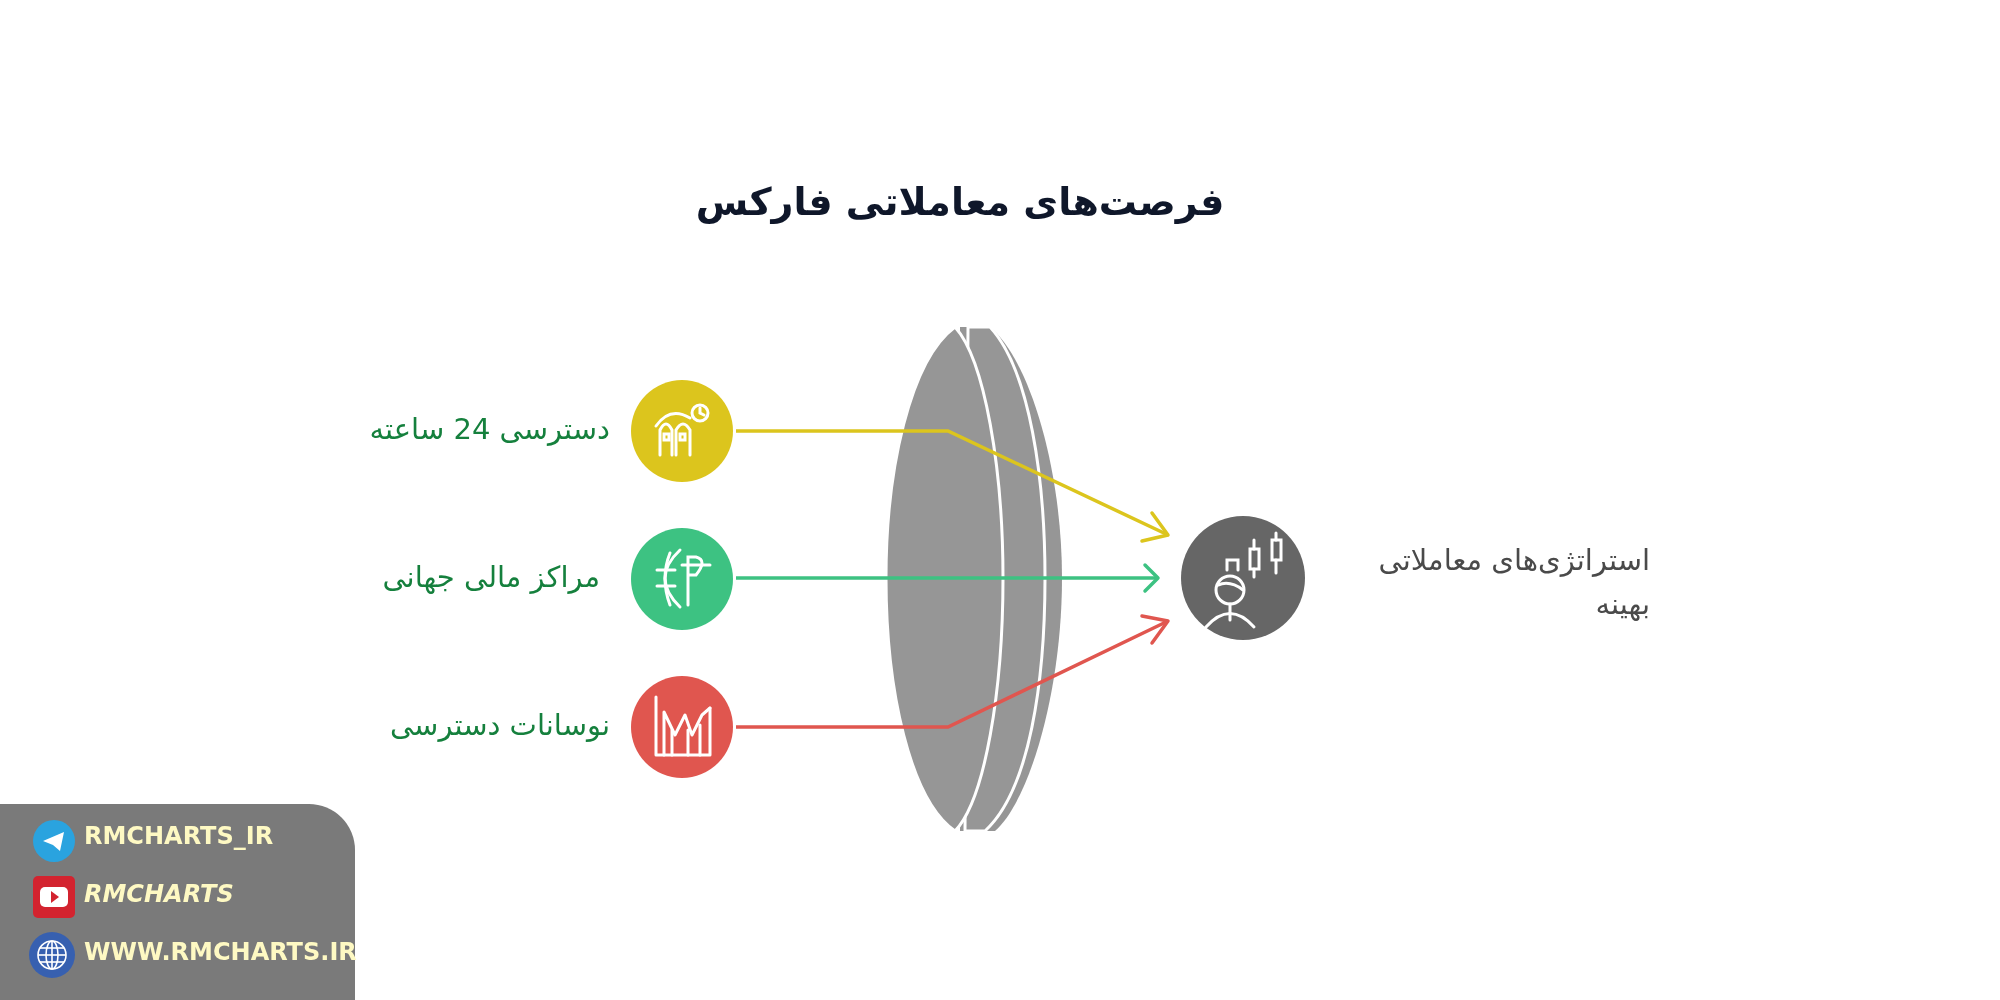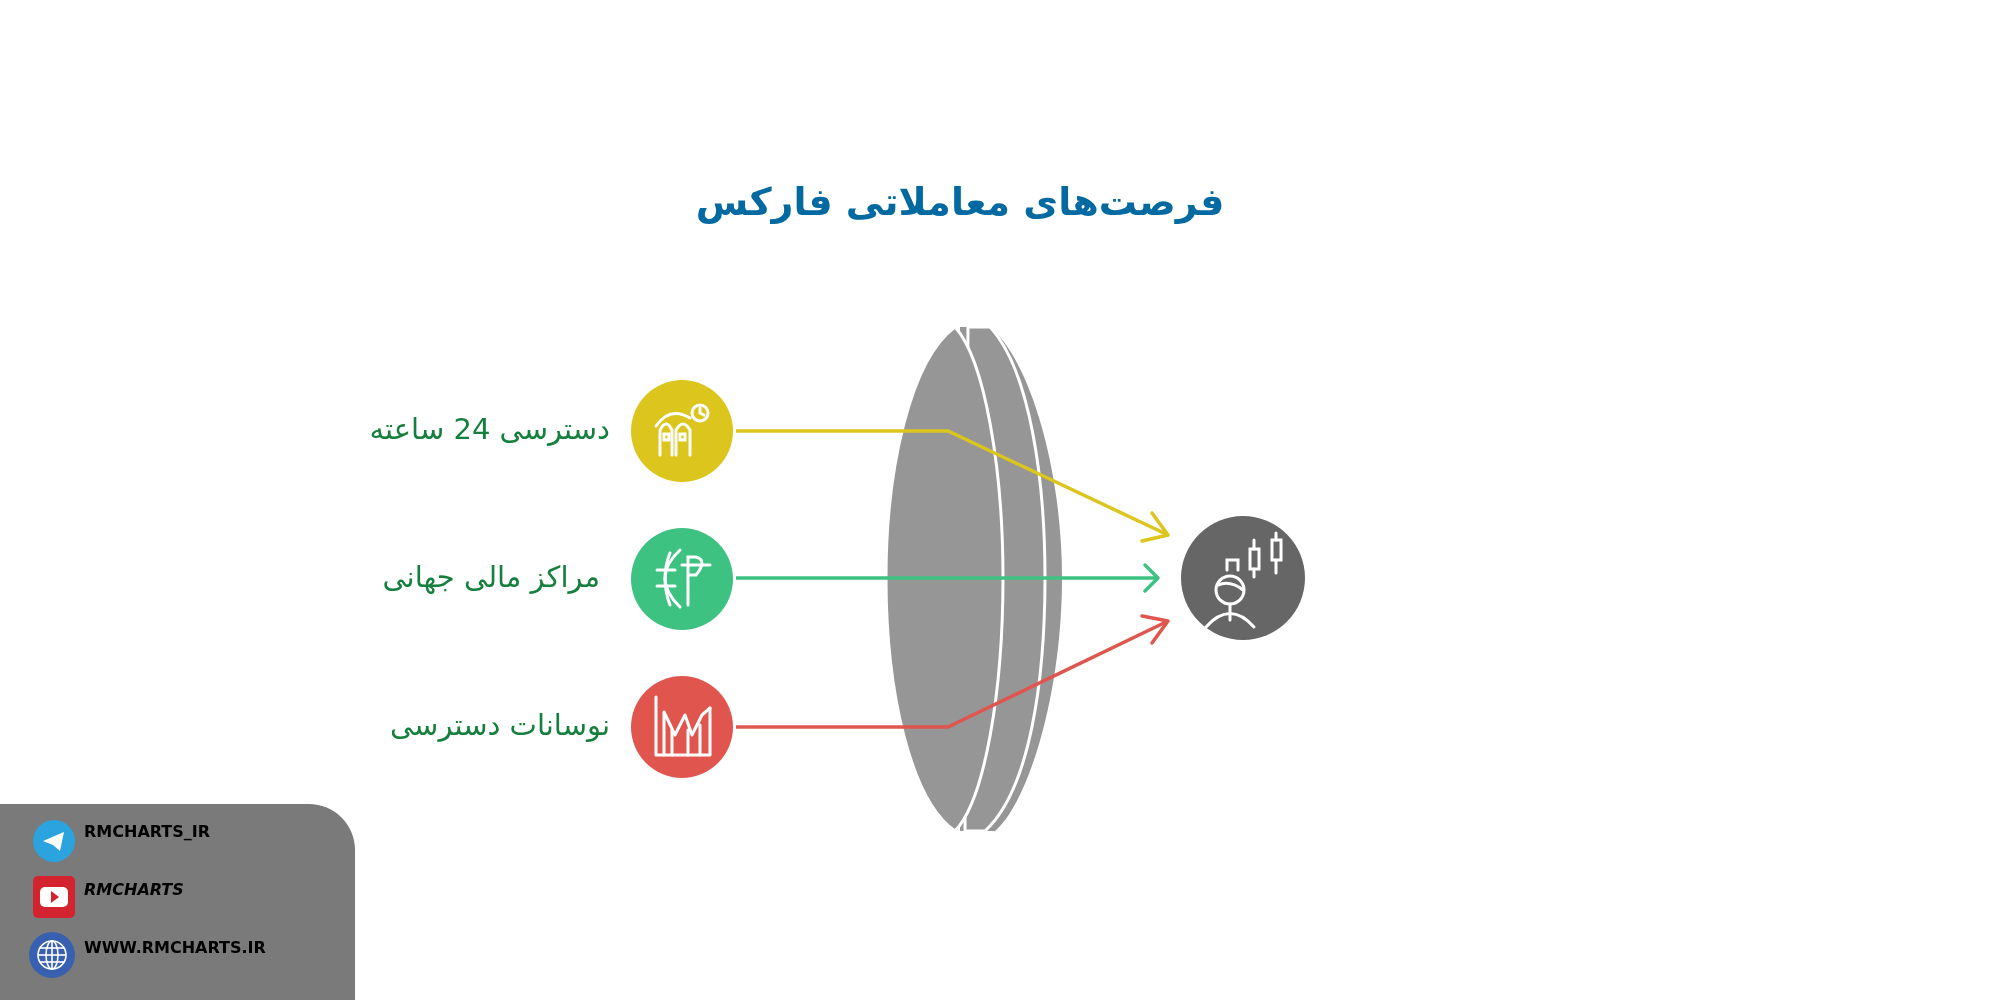--- a/index.html
+++ b/index.html
@@ -1,27 +1,27 @@
 <!DOCTYPE html>
 <html><head>
 <meta charset="utf-8">
 <style>
   html, body { margin:0; padding:0; }
   body { width:2000px; height:1000px; background:#ffffff; position:relative; overflow:hidden;
          font-family:"DejaVu Sans", sans-serif; }
   .title { position:absolute; left:660px; width:600px; top:180px; text-align:center;
-           font-size:38px; font-weight:bold; color:#0369a1; direction:rtl; }
+           font-size:38px; font-weight:bold; color:#0f172a; direction:rtl; }
   svg.diagram { position:absolute; left:0; top:0; }
   .label { position:absolute; direction:rtl; font-size:29px; color:#15803d; white-space:nowrap; }
   .label.left { text-align:right; width:300px; }
   .out-label { position:absolute; left:1330px; top:538px; width:320px; direction:rtl; text-align:right;
                font-size:29px; color:#4a4a4a; line-height:44px; }
   .social { position:absolute; left:0; top:804px; width:355px; height:196px; background:#7a7a7a;
             border-top-right-radius:46px; }
-  .social-text { position:absolute; left:84px; color:#000000; font-weight:bold; font-size:16px;
+  .social-text { position:absolute; left:84px; color:#fef9c3; font-weight:bold; font-size:24px;
                  font-family:"DejaVu Sans", sans-serif; white-space:nowrap; }
 </style>
 </head>
 <body>
 
 <div class="title">فرصت‌های معاملاتی فارکس</div>
 
 <svg class="diagram" width="2000" height="1000" viewBox="0 0 2000 1000">
 
   <g>
@@ -96,20 +96,22 @@
       <line x1="1276" y1="560" x2="1276" y2="573"></line>
     </g>
   </g>
 </svg>
 
 <div class="label left" style="left:310px; top:412px;">دسترسی 24 ساعته</div>
 <div class="label left" style="left:300px; top:560px;">مراکز مالی جهانی</div>
 <div class="label left" style="left:310px; top:708px;">نوسانات دسترسی</div>
 
 <div class="out-label">
+  <div>استراتژی‌های معاملاتی</div>
+  <div>بهینه</div>
 </div>
 
 <div class="social">
   <svg style="position:absolute;left:32px;top:15px;" width="44" height="44">
     <circle cx="22" cy="22" r="21" fill="#2AA3DF"></circle>
     <path d="M 11 22 L 32 13 L 28 32 L 21 26 Z" fill="#ffffff"></path>
   </svg>
   <div class="social-text" style="top:18px;">RMCHARTS_IR</div>
 
   <svg style="position:absolute;left:33px;top:72px;" width="42" height="42">

